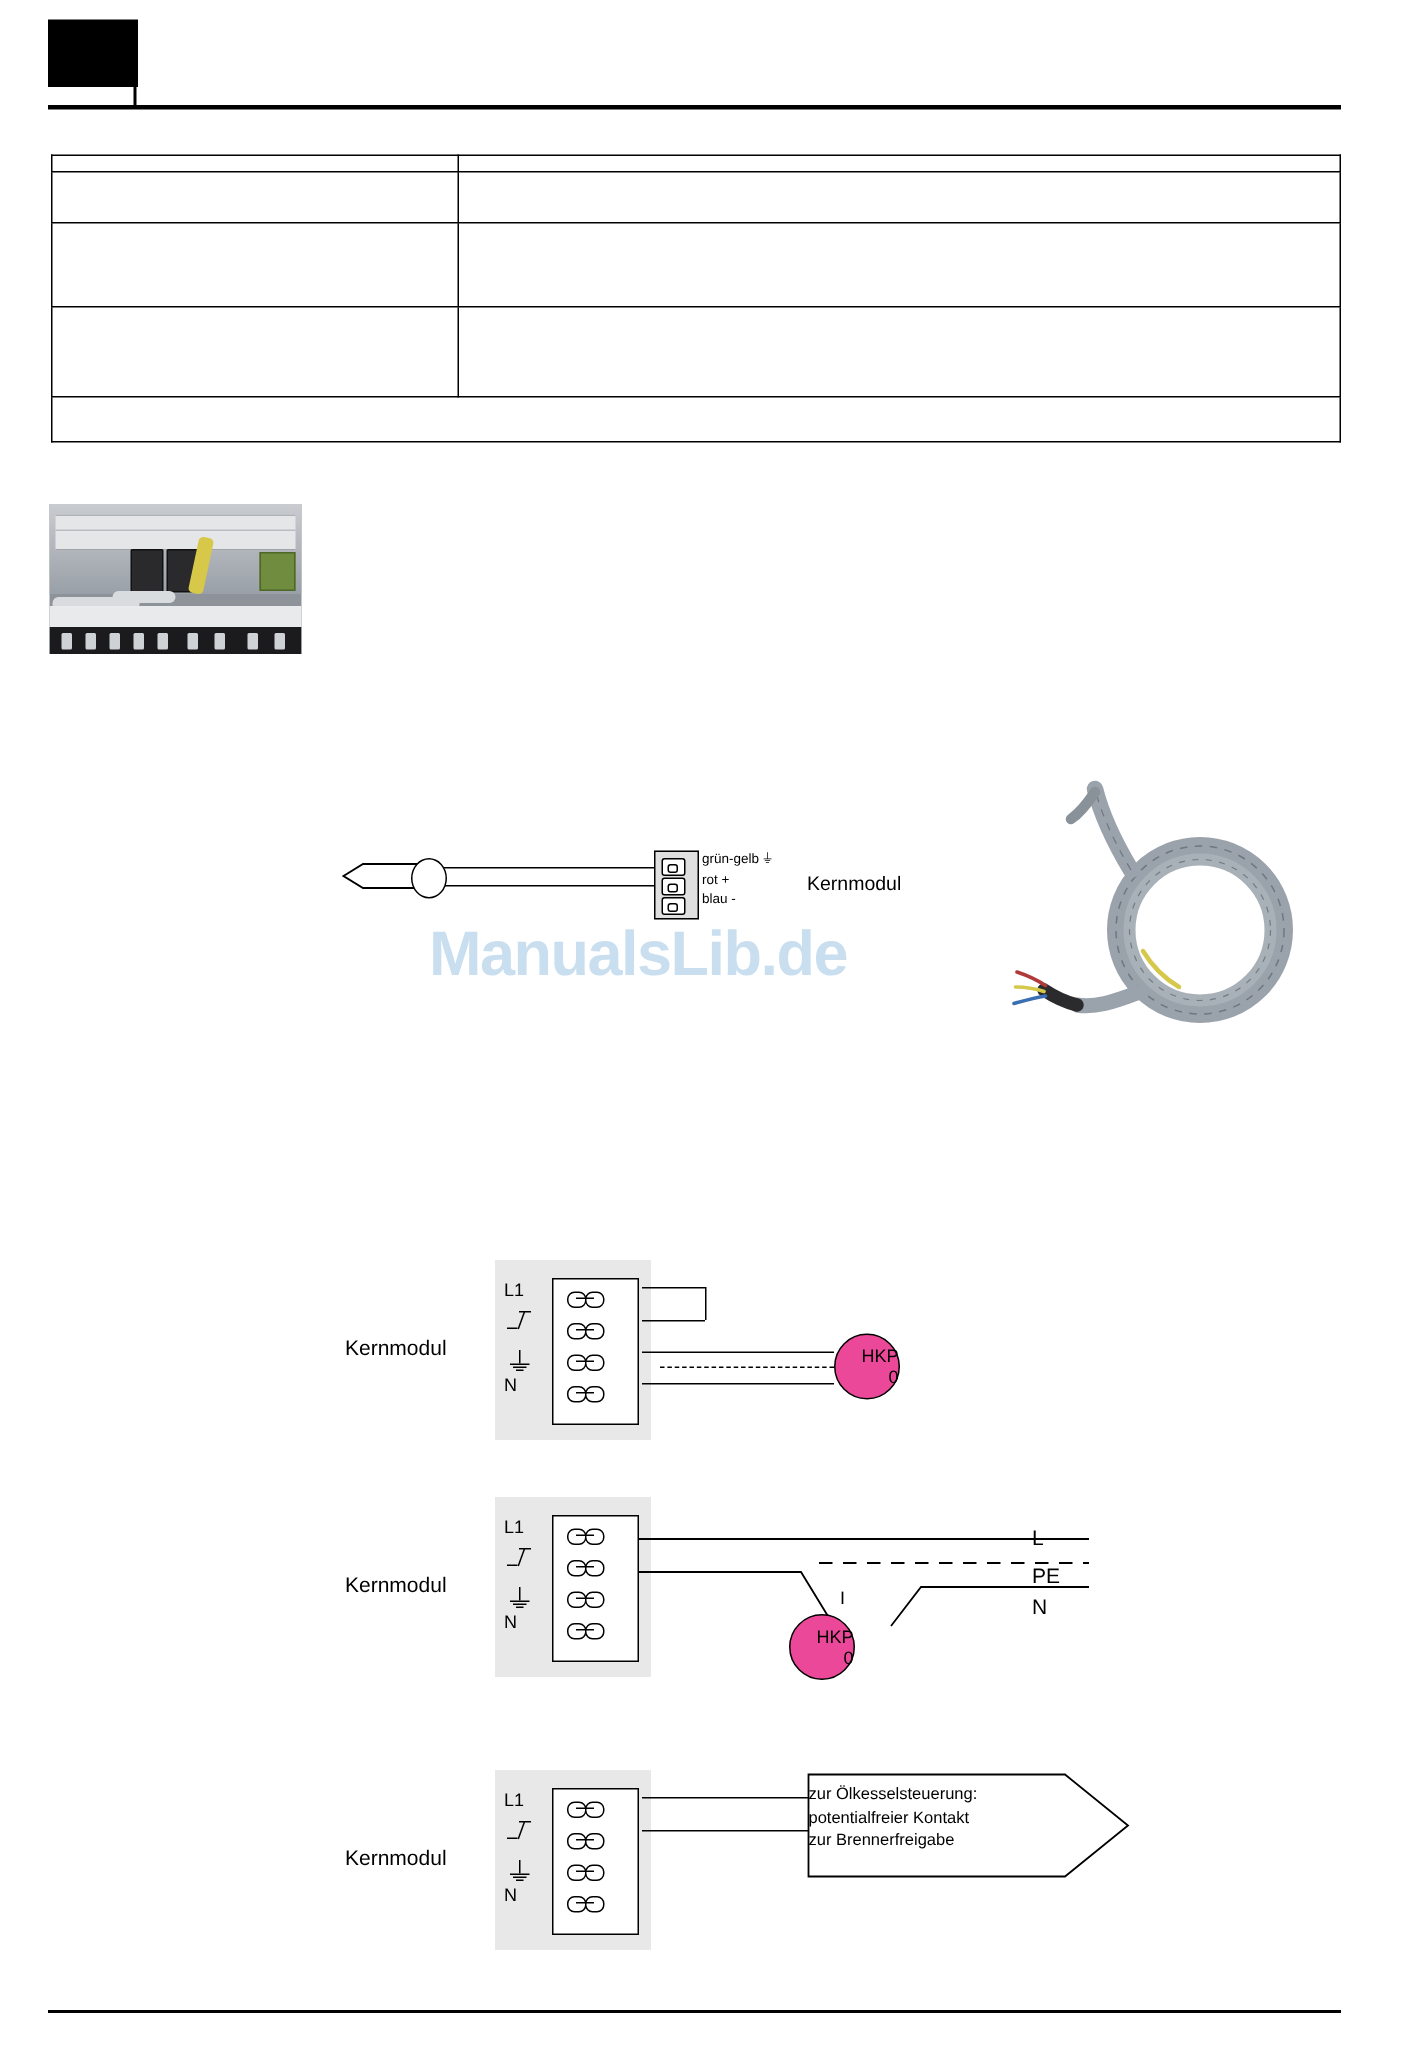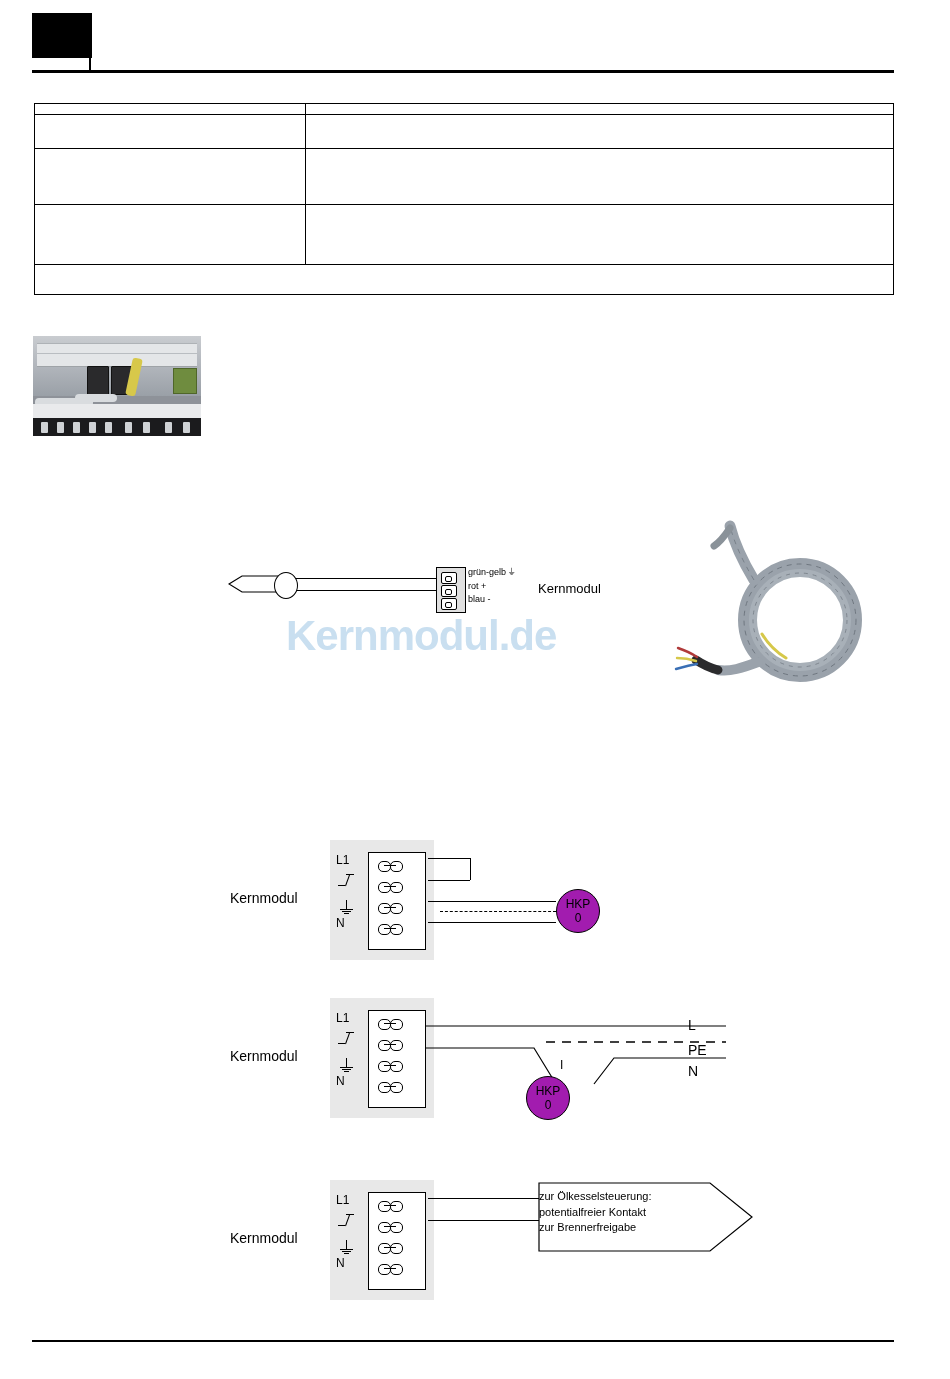--- a/index.html
+++ b/index.html
@@ -312,23 +312,23 @@
   .kbox .nc i { position: absolute; background: #000; display: block; }
   .kbox .nc .a { left: 0; top: 11px; width: 7px; height: 1px; }
   .kbox .nc .b { left: 7px; top: 0; width: 1px; height: 12px; transform: rotate(20deg); transform-origin: bottom; }
   .kbox .nc .c { left: 8px; top: 0; width: 8px; height: 1px; }
 
   .hkp-circle {
     position: absolute;
     width: 44px; height: 44px;
     border: 1.4px solid #000;
     border-radius: 50%;
-    background: #a21caf;
+    background: #ec4899;
     font-size: 12px;
-    text-align: center;
+    text-align: right;
     line-height: 14px;
     padding-top: 7px;
     box-sizing: border-box;
   }
 
   .lead {
     position: absolute;
     background: #000;
     height: 1px;
   }
@@ -454,21 +454,21 @@
     <path d="M58 16 C54 22 48 30 42 34" fill="none" stroke="#8a9299" stroke-width="7" stroke-linecap="round"></path>
     <path d="M86 150 C70 156 58 160 46 158" fill="none" stroke="#9aa2ab" stroke-width="10" stroke-linecap="round"></path>
     <path d="M46 158 C38 156 30 152 24 148" fill="none" stroke="#2b2b2d" stroke-width="9" stroke-linecap="round"></path>
     <path d="M24 149 C18 147 12 146 5 146" fill="none" stroke="#d6c84a" stroke-width="2.4" stroke-linecap="round"></path>
     <path d="M25 152 C18 153 11 155 4 157" fill="none" stroke="#3a6fb5" stroke-width="2.4" stroke-linecap="round"></path>
     <path d="M25 145 C19 141 12 138 6 136" fill="none" stroke="#b03a3a" stroke-width="2.4" stroke-linecap="round"></path>
     <path d="M90 122 C96 132 104 140 114 146" fill="none" stroke="#d6c84a" stroke-width="3" stroke-linecap="round"></path>
   </svg>
 </div>
 
-<div class="watermark">Kernmodul.de</div>
+<div class="watermark">ManualsLib.de</div>
 
 <div class="wiring" style="left:230px; top:840px;">
   <div class="kern-label">Kernmodul</div>
 
   <div class="kbox">
     <div class="sym sym1">L1</div>
     <div class="nc" style="top:34px">
       <i class="a"></i>
         <i class="b"></i>
         <i class="c"></i>

